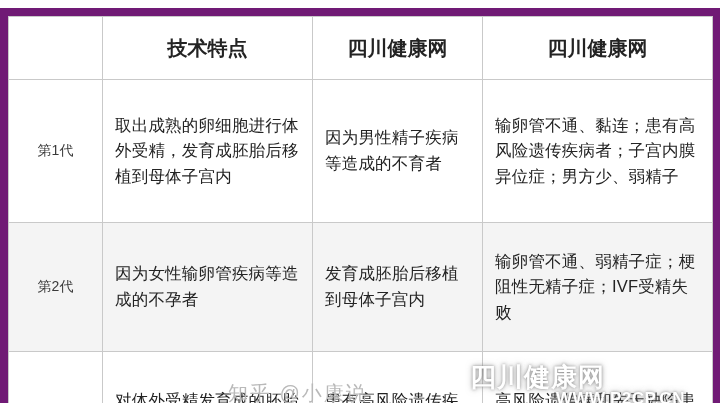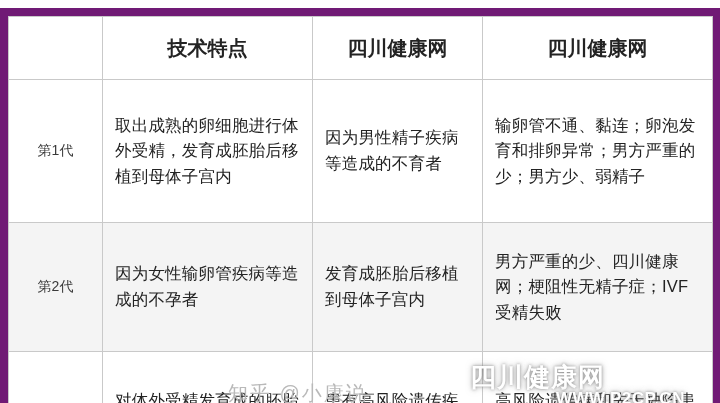--- a/index.html
+++ b/index.html
@@ -129,27 +129,27 @@
         <th>技术特点</th>
         <th>四川健康网</th>
         <th>四川健康网</th>
       </tr>
     </thead>
     <tbody>
       <tr class="row-odd r1">
         <td class="gen">第1代</td>
         <td class="cell">取出成熟的卵细胞进行体外受精，发育成胚胎后移植到母体子宫内</td>
         <td class="cell">因为男性精子疾病等造成的不育者</td>
-        <td class="cell">输卵管不通、黏连；卵泡发育和排卵异常；男方严重的少；男方少、弱精子</td>
+        <td class="cell">输卵管不通、黏连；患有高风险遗传疾病者；子宫内膜异位症；男方少、弱精子</td>
       </tr>
       <tr class="row-even r2">
         <td class="gen">第2代</td>
         <td class="cell">因为女性输卵管疾病等造成的不孕者</td>
         <td class="cell">发育成胚胎后移植到母体子宫内</td>
-        <td class="cell">男方严重的少、四川健康网；梗阻性无精子症；IVF受精失败</td>
+        <td class="cell">输卵管不通、弱精子症；梗阻性无精子症；IVF受精失败</td>
       </tr>
       <tr class="row-odd r3">
         <td class="gen">第3代</td>
         <td class="cell">对体外受精发育成的胚胎进行遗传诊断和筛选</td>
         <td class="cell">患有高风险遗传疾病者</td>
         <td class="cell">高风险遗传病和先天缺陷患者或携带者、近亲结婚</td>
       </tr>
     </tbody>
   </table>
 

